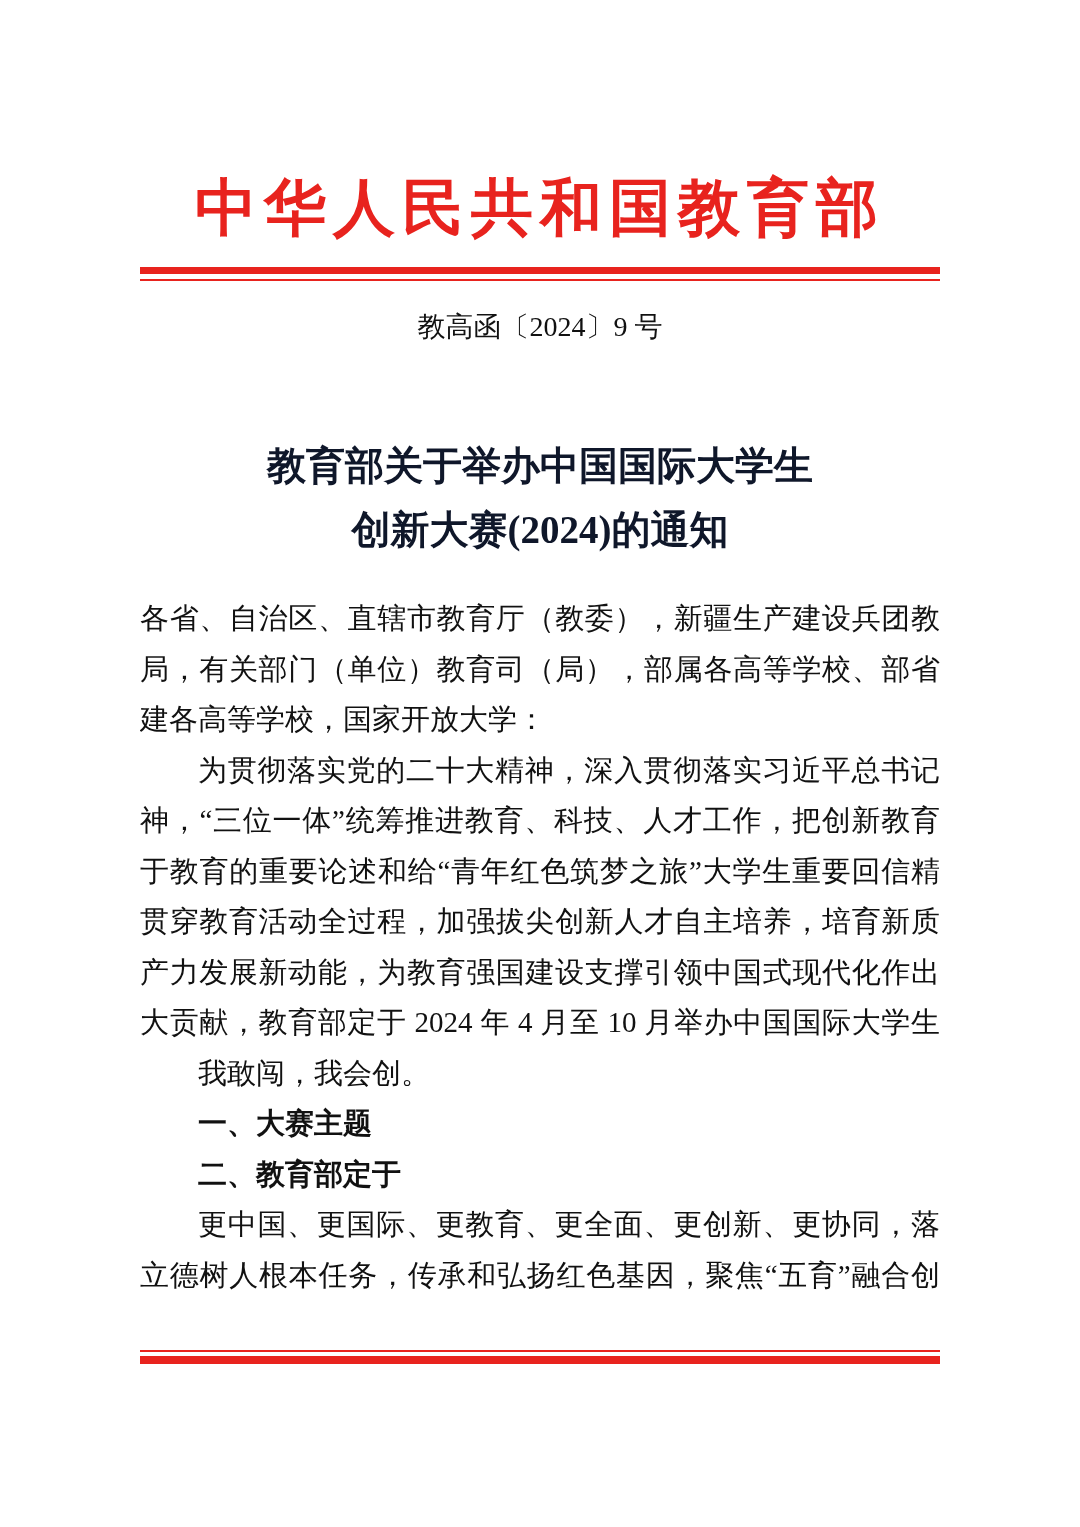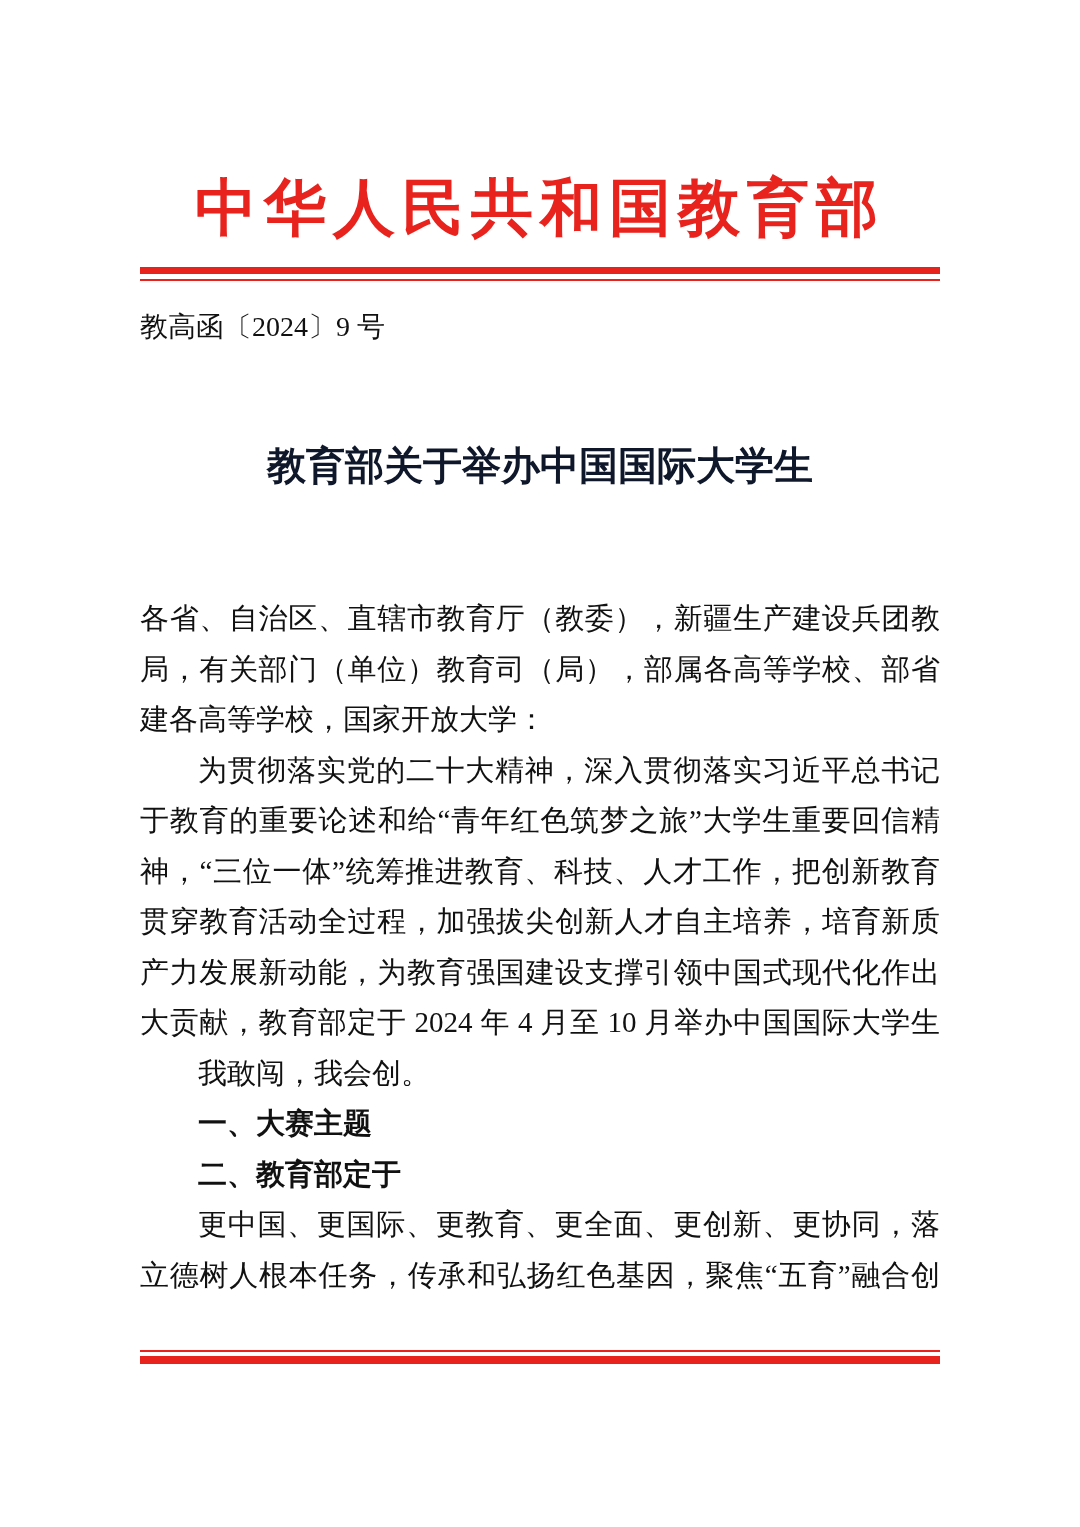--- a/index.html
+++ b/index.html
@@ -32,21 +32,21 @@
   }
   .rule-top-thick  { top: 267px;  height: 7px; }
   .rule-top-thin   { top: 279px;  height: 2px; }
   .rule-bot-thin   { top: 1350px; height: 2px; }
   .rule-bot-thick  { top: 1356px; height: 8px; }
   .doc-number {
     position: absolute;
     top: 308px;
     left: 140px;
     width: 800px;
-    text-align: left;
+    text-align: center;
     font-size: 28px;
     color: #111111;
     white-space: nowrap;
   }
   .notice-title {
     position: absolute;
     top: 434px;
     left: 0;
     width: 100%;
     text-align: center;
@@ -86,29 +86,30 @@
 
   <div class="agency-name">中华人民共和国教育部</div>
 
   <div class="rule rule-top-thick"></div>
   <div class="rule rule-top-thin"></div>
 
   <div class="doc-number">教高函〔2024〕9 号</div>
 
   <div class="notice-title">
     <div class="title-line">教育部关于举办中国国际大学生</div>
+    <div class="title-line">创新大赛(2024)的通知</div>
   </div>
 
   <div class="doc-body">
     <div class="bline j">各省、自治区、直辖市教育厅（教委），新疆生产建设兵团教育</div>
     <div class="bline j">局，有关部门（单位）教育司（局），部属各高等学校、部省合</div>
     <div class="bline">建各高等学校，国家开放大学：</div>
     <div class="bline j indent">为贯彻落实党的二十大精神，深入贯彻落实习近平总书记关</div>
+    <div class="bline j">神，“三位一体”统筹推进教育、科技、人才工作，把创新教育</div>
     <div class="bline j">于教育的重要论述和给“青年红色筑梦之旅”大学生重要回信精</div>
-    <div class="bline j">神，“三位一体”统筹推进教育、科技、人才工作，把创新教育</div>
     <div class="bline j">贯穿教育活动全过程，加强拔尖创新人才自主培养，培育新质生</div>
     <div class="bline j">产力发展新动能，为教育强国建设支撑引领中国式现代化作出更</div>
     <div class="bline j">大贡献，教育部定于 2024 年 4 月至 10 月举办中国国际大学生创</div>
     <div class="bline indent">我敢闯，我会创。</div>
     <div class="bline indent heading">一、大赛主题</div>
     <div class="bline indent heading">二、教育部定于</div>
     <div class="bline j indent">更中国、更国际、更教育、更全面、更创新、更协同，落实</div>
     <div class="bline j">立德树人根本任务，传承和弘扬红色基因，聚焦“五育”融合创</div>
   </div>
 

